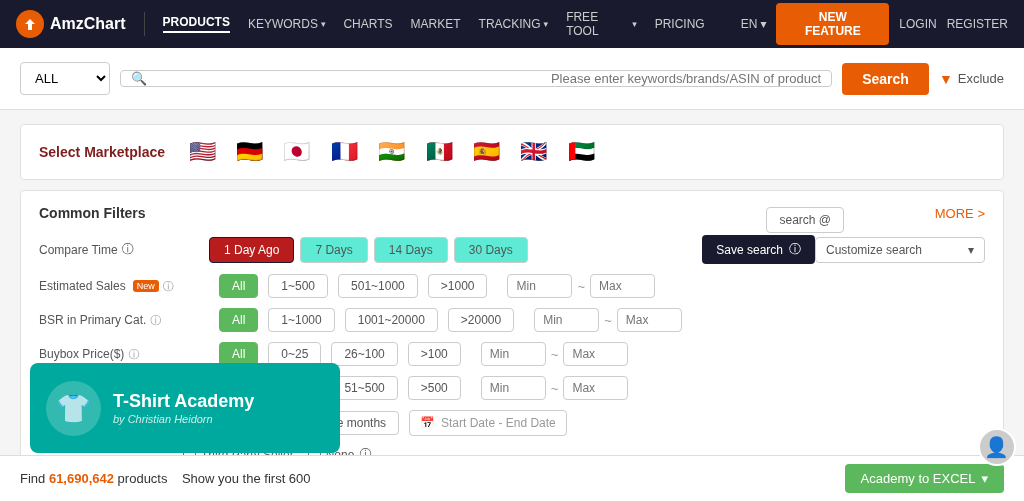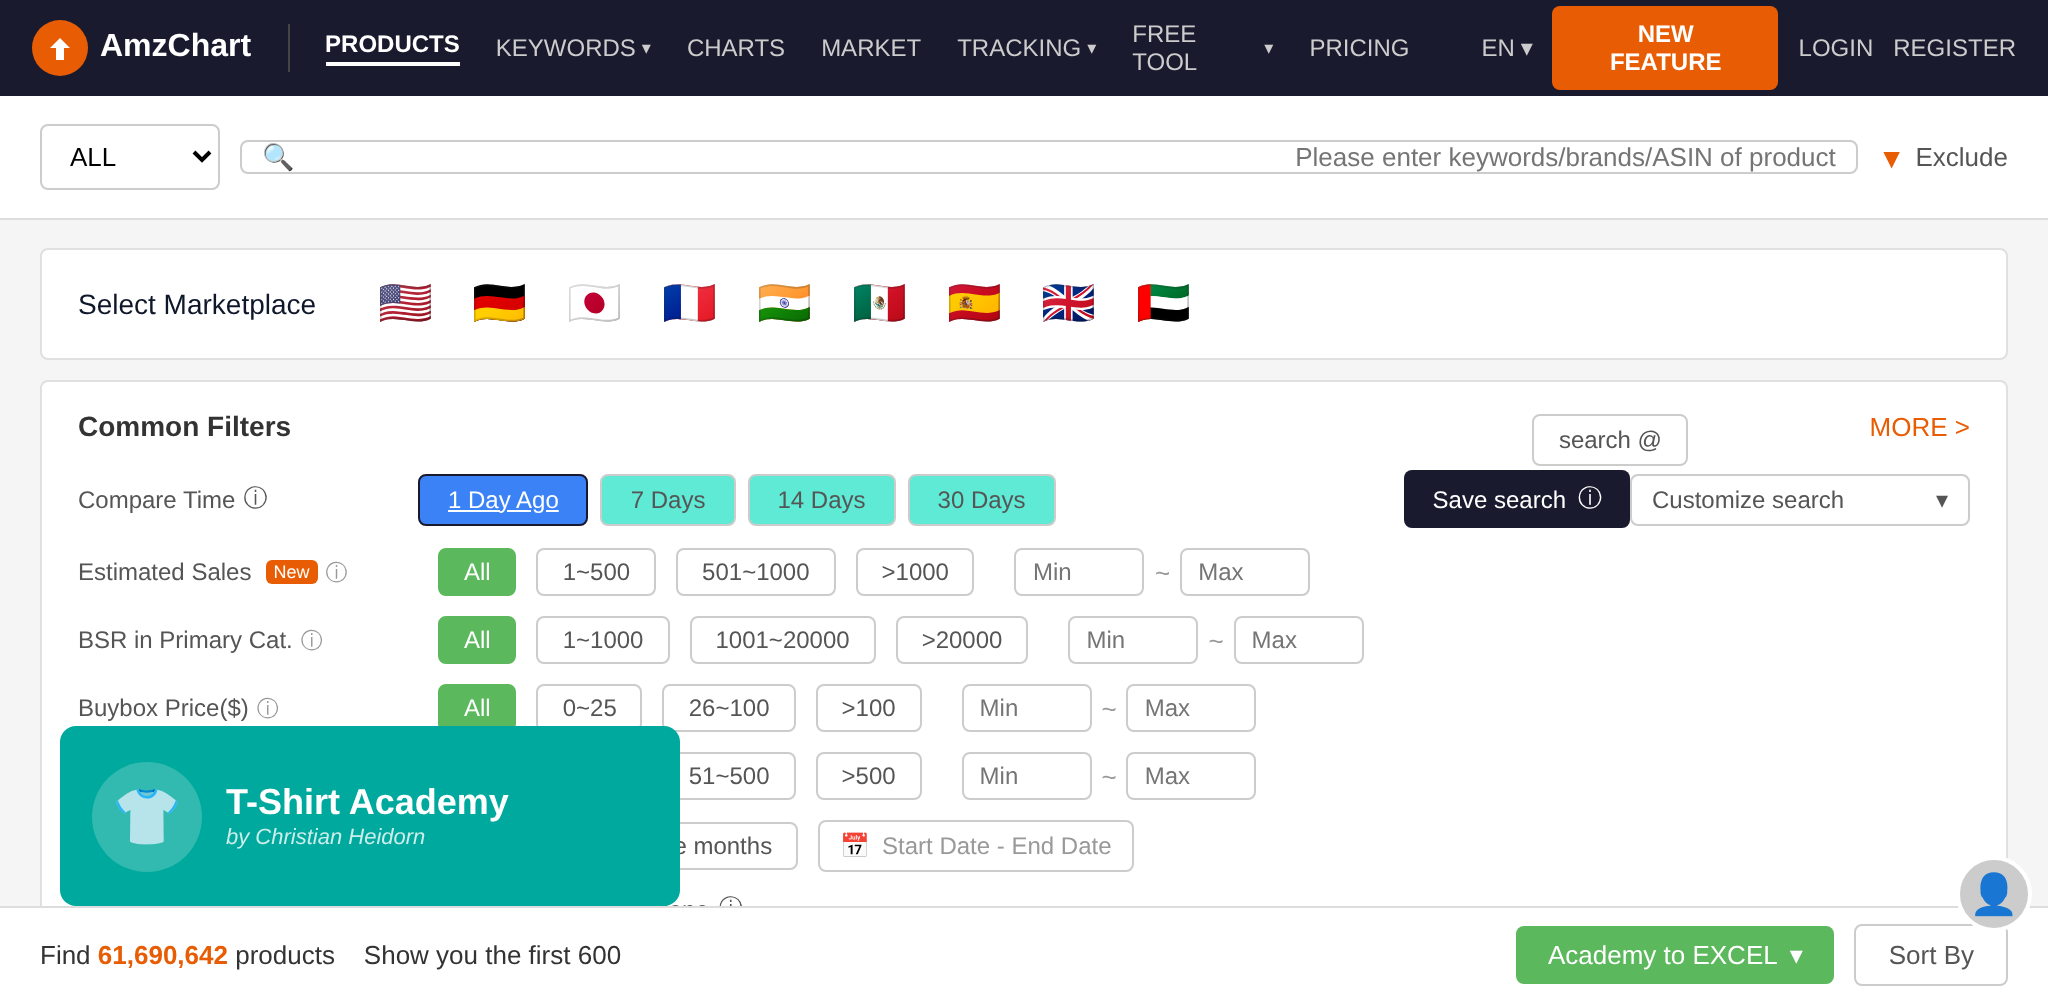--- a/index.html
+++ b/index.html
@@ -51,21 +51,21 @@
     .filter-icon { color: #e85d04; font-size: 14px; }
 
     
     .main-content { padding: 14px 20px; }
 
     
     .marketplace-section {
       background: white; border: 1px solid #e0e0e0; border-radius: 4px; padding: 14px 18px; margin-bottom: 10px;
       display: flex; align-items: center; gap: 20px;
     }
-    .marketplace-label { font-size: 14px; font-weight: 400; color: #0f172a; min-width: 130px; }
+    .marketplace-label { font-size: 14px; font-weight: 700; color: #7f1d1d; min-width: 130px; }
     .flag { font-size: 22px; cursor: pointer; }
 
     
     .filters-section {
       background: white; border: 1px solid #e0e0e0; border-radius: 4px; padding: 14px 18px;
     }
     .filters-header {
       display: flex; justify-content: space-between; align-items: center; margin-bottom: 14px;
     }
     .filters-title { font-size: 14px; font-weight: 600; }
@@ -85,21 +85,21 @@
     .range-input { border: 1px solid #ccc; border-radius: 4px; padding: 4px 8px; width: 65px; font-size: 12px; color: #999; }
     .range-sep { color: #999; }
 
     
     .compare-row {
       display: flex; align-items: center; margin-bottom: 10px;
     }
     .compare-label { min-width: 170px; font-size: 12px; color: #555; display:flex; align-items:center; gap:4px; }
     .compare-btns { display: flex; gap: 6px; }
     .compare-btn { border: 1px solid #ccc; background: #5eead4; padding: 5px 14px; border-radius: 4px; cursor: pointer; font-size: 12px; color: #555; }
-    .compare-btn.active { background: #3b82f6; color: white; border-color: #1a1a2e; text-decoration: underline; }
+    .compare-btn.active { background: #b91c1c; color: white; border-color: #1a1a2e; }
     .save-search-btn { background: #1a1a2e; color: white; border: none; padding: 6px 14px; border-radius: 4px; cursor: pointer; font-size: 12px; display:flex; align-items:center; gap:6px; margin-left: auto; }
     .customize-search { border: 1px solid #ccc; background: white; padding: 5px 10px; border-radius: 4px; cursor: pointer; font-size: 12px; color: #555; width: 170px; display:flex; justify-content:space-between; align-items:flex-end; }
 
     
     .date-row { display: flex; align-items: center; margin-bottom: 10px; gap: 10px; }
     .date-label { min-width: 170px; font-size: 12px; color: #555; }
     .date-btn { border: 1px solid #ccc; background: white; padding: 4px 12px; border-radius: 4px; cursor: pointer; font-size: 12px; color: #555; }
     .date-range-input { border: 1px solid #ccc; background: white; padding: 5px 10px; border-radius: 4px; font-size: 12px; color: #999; display:flex; align-items:center; gap: 6px; cursor:pointer; }
     .cal-icon { font-size: 12px; color: #999; }
 
@@ -190,20 +190,21 @@
 
 <div class="search-bar">
   <select class="search-select">
     <option>ALL</option>
     <option>Products</option>
   </select>
   <div class="search-input-wrap">
     <span class="search-icon">🔍</span>
     <input class="search-input" type="text" placeholder="Please enter keywords/brands/ASIN of product" style="">
   </div>
+  <button class="btn-search">Search</button>
   <label class="exclude-label">
     <span class="filter-icon">▼</span>
     <span>Exclude</span>
   </label>
 </div>
 
 <div class="main-content">
 
   <div class="marketplace-section">
     <span class="marketplace-label">Select Marketplace</span>
@@ -384,17 +385,16 @@
     <span>Find </span>
     <span style="color:#e85d04; font-weight:bold;">61,690,642</span>
     <span> products &nbsp;&nbsp; </span>
     <span>Show you the first 600</span>
   </div>
   <div class="bottom-right">
     <button class="btn-excel">
       <span>Academy to EXCEL</span>
       <span>▾</span>
     </button>
-    <button class="btn-sort">Sort By</button>
   </div>
 </div>
 
 <div class="avatar">👤</div>
 
 </body></html>

